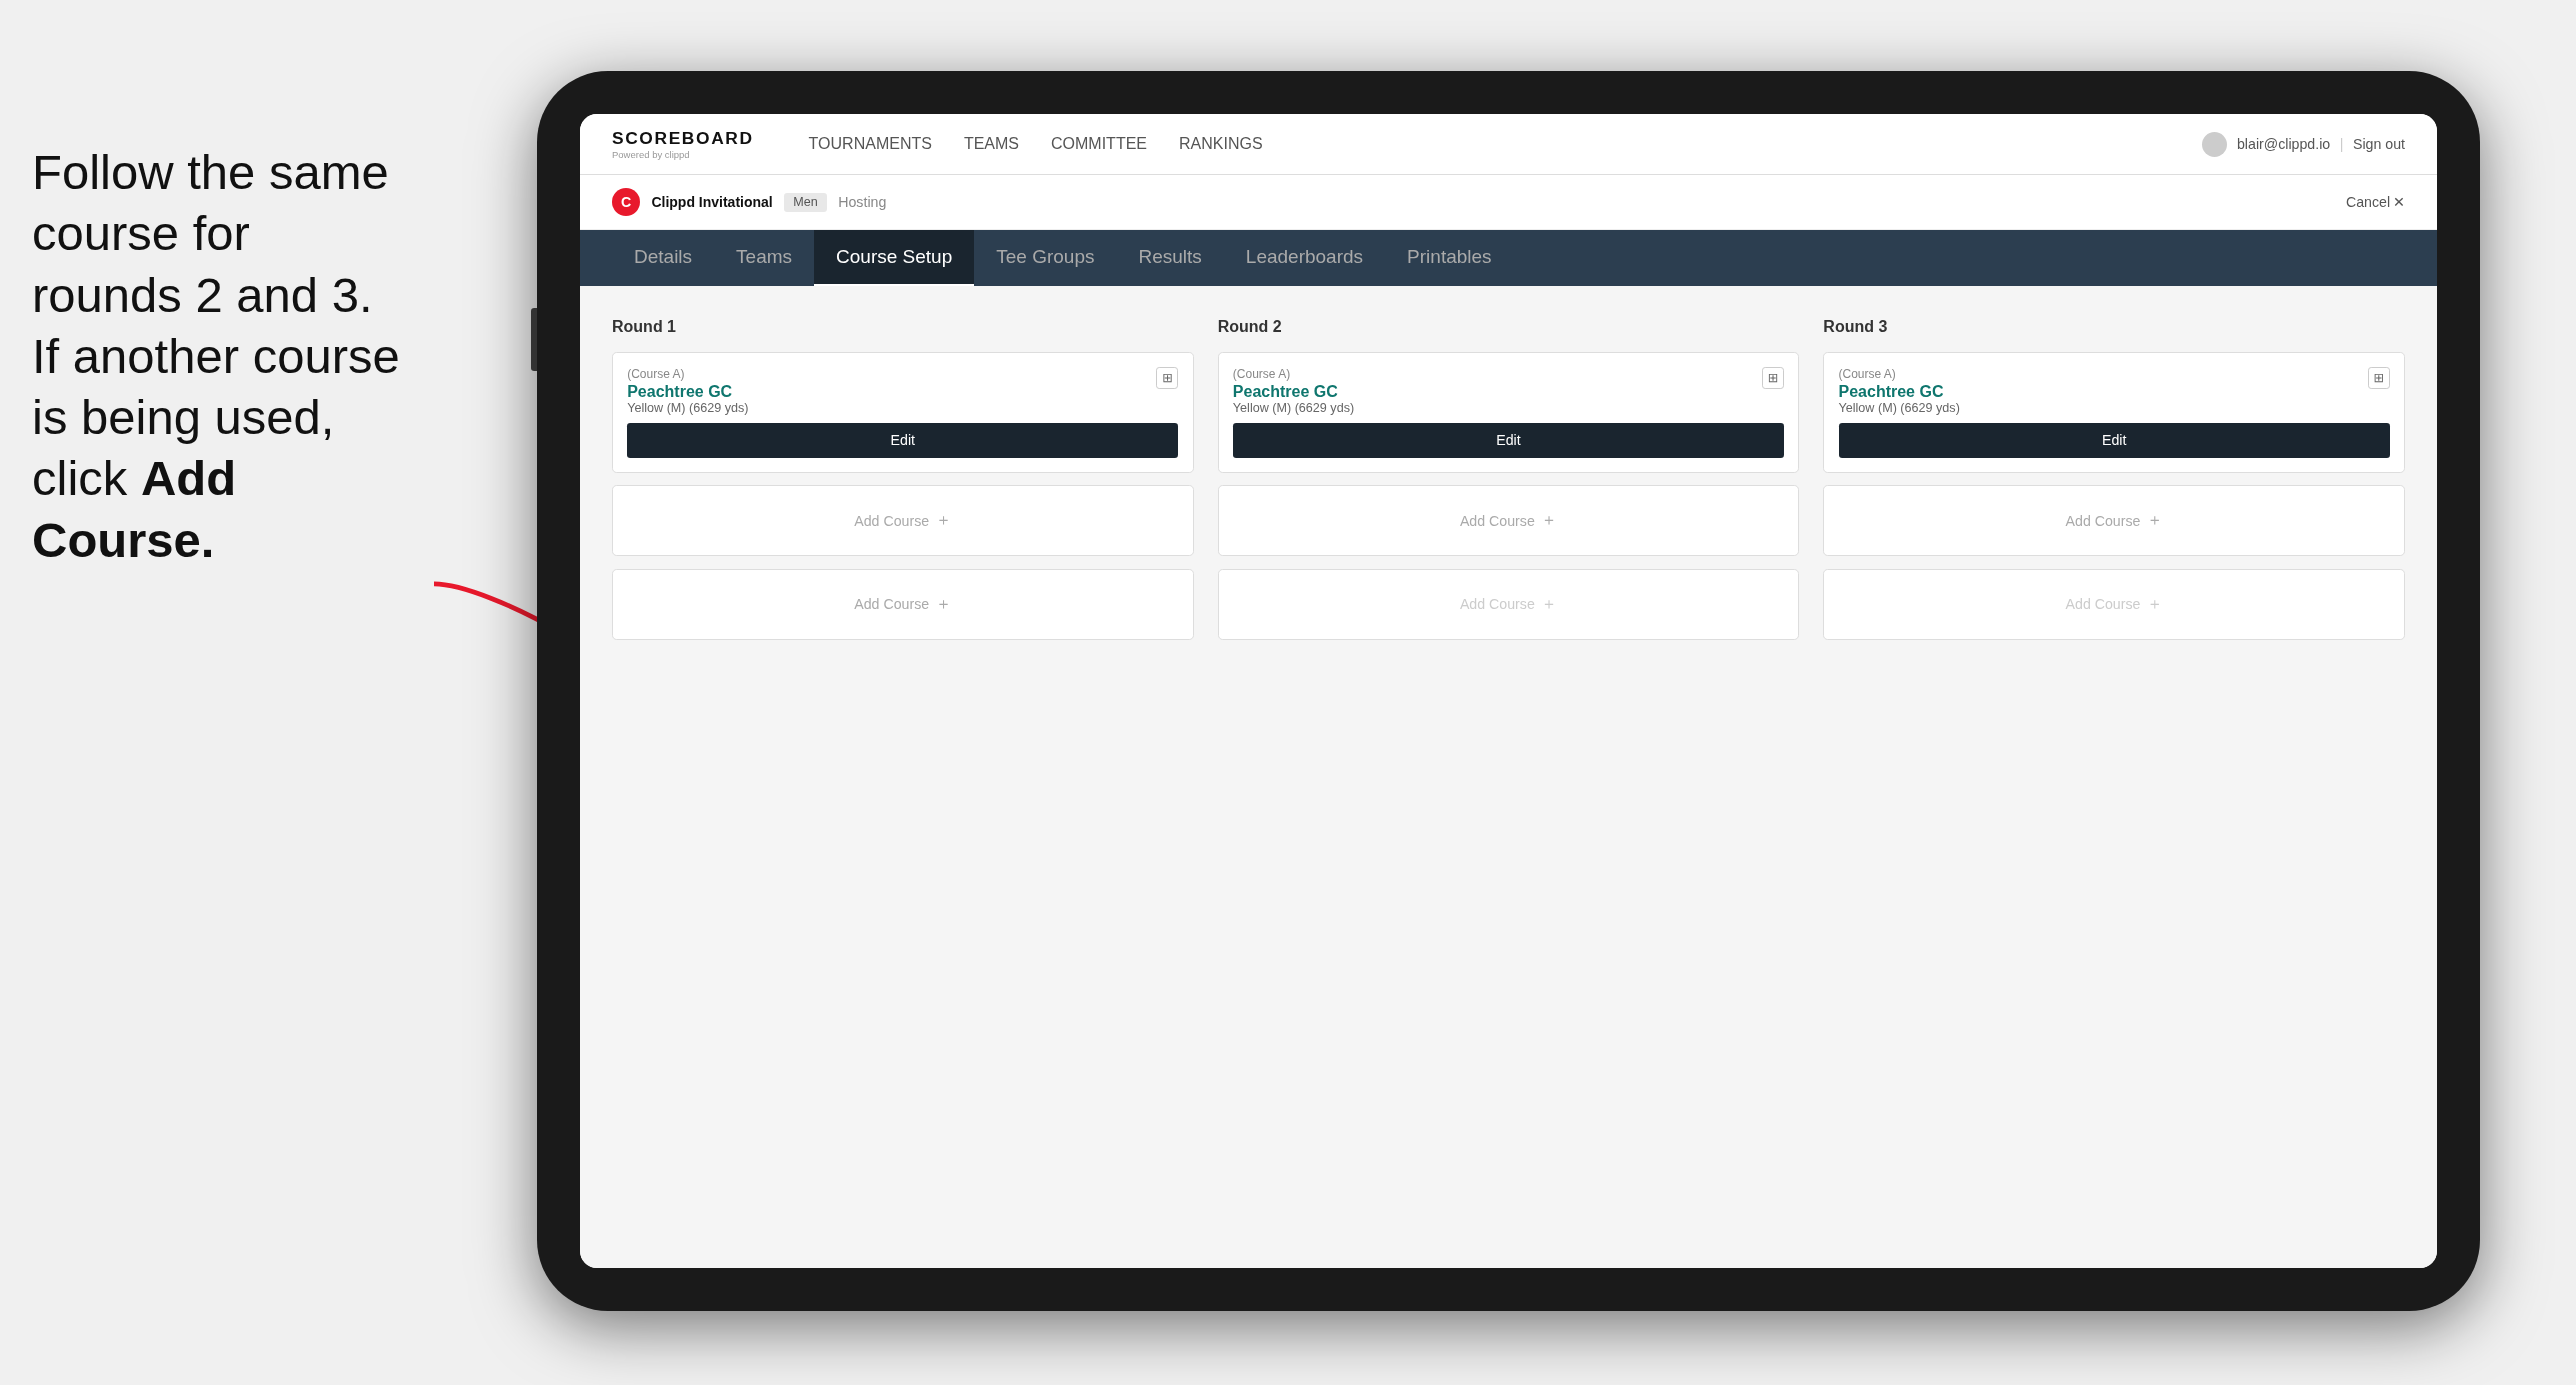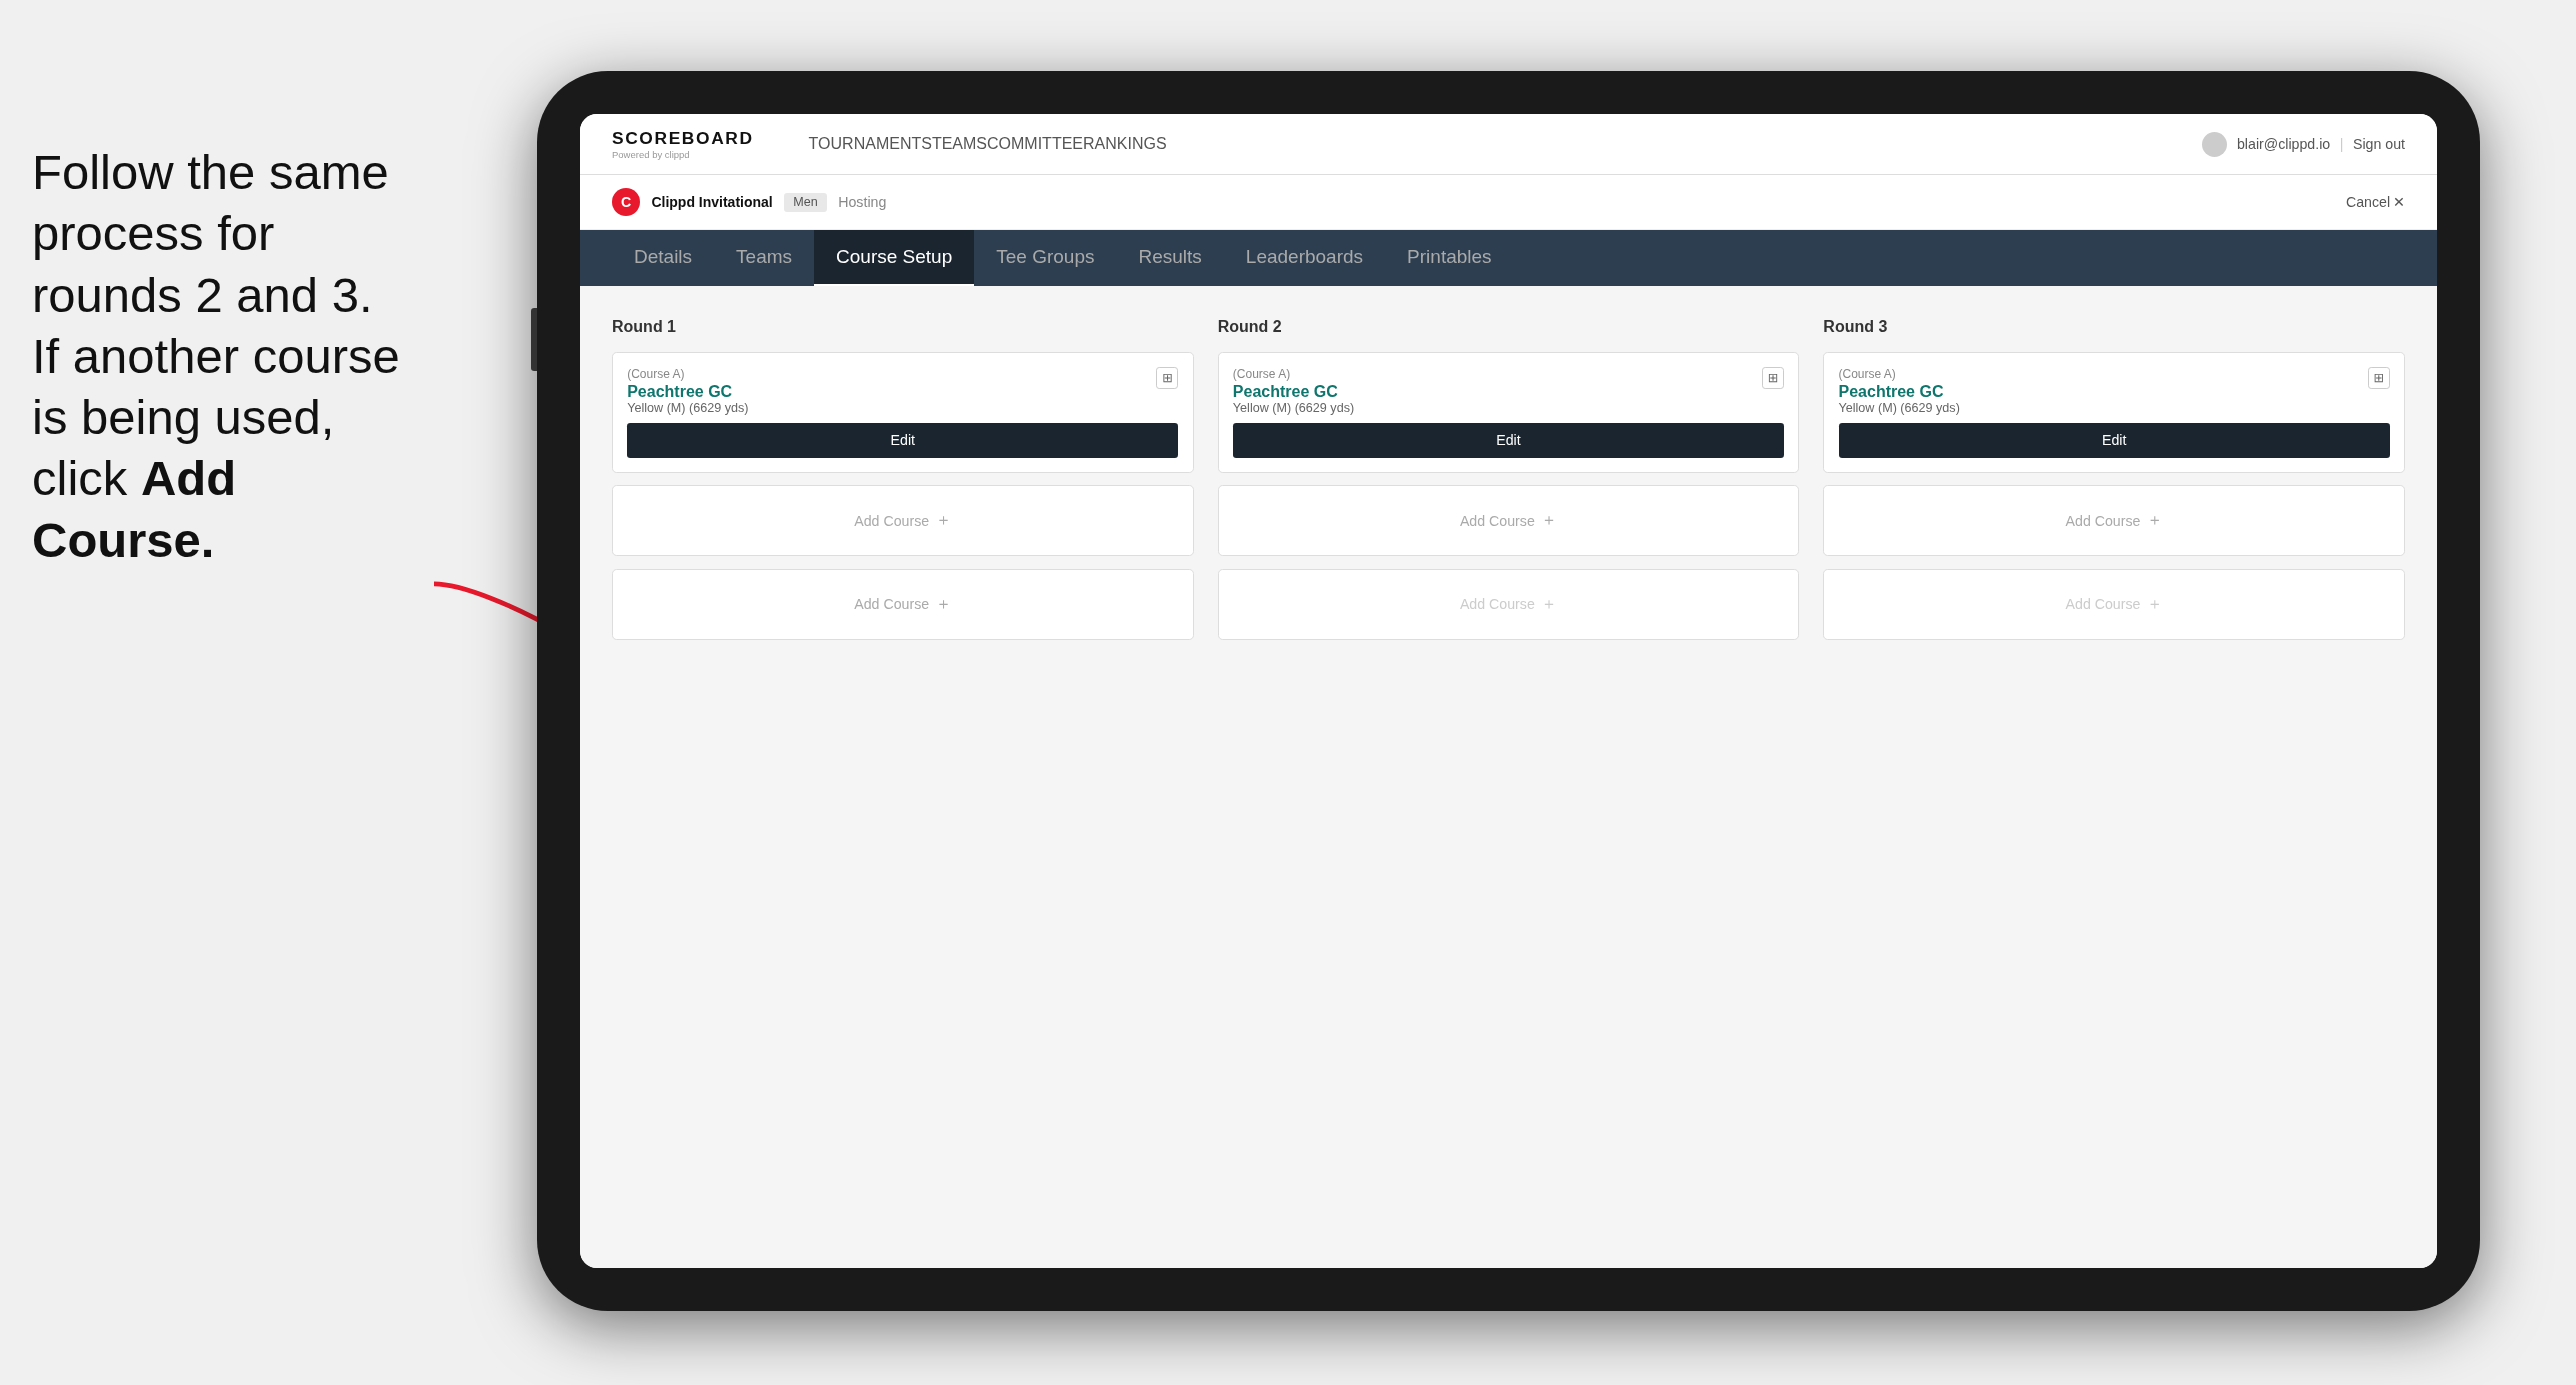--- a/index.html
+++ b/index.html
@@ -79,20 +79,21 @@
       letter-spacing: 1.6px;
       color: #111;
     }
     .scoreboard-logo .logo-sub {
       font-size: 9.5px;
       color: #999;
     }
 
     .nav-items {
       display: flex;
+      gap: 32px;
       flex: 1;
     }
 
     .nav-item {
       font-size: 16px;
       color: #555;
       cursor: pointer;
       padding: 3.2px 0;
       text-decoration: none;
     }
@@ -313,21 +314,21 @@
     .nav-divider {
       color: #ccc;
       font-size: 14.2px;
     }
   </style>
 </head>
 <body>
 
 <div class="instruction-text">
   <span>Follow the same</span><br>
-  <span>process for</span><br>
+  <span>course for</span><br>
   <span>rounds 2 and 3.</span><br>
   <span>If another course</span><br>
   <span>is being used,</span><br>
   <span>click </span><span class="bold">Add Course.</span>
 </div>
 
 <svg class="arrow-container" viewBox="0 0 320 200" xmlns="http://www.w3.org/2000/svg">
   <defs>
     <marker id="arrowhead" markerWidth="10" markerHeight="7" refX="10" refY="3.5" orient="auto">
       <polygon points="0 0, 10 3.5, 0 7" fill="#e8192c"></polygon>

